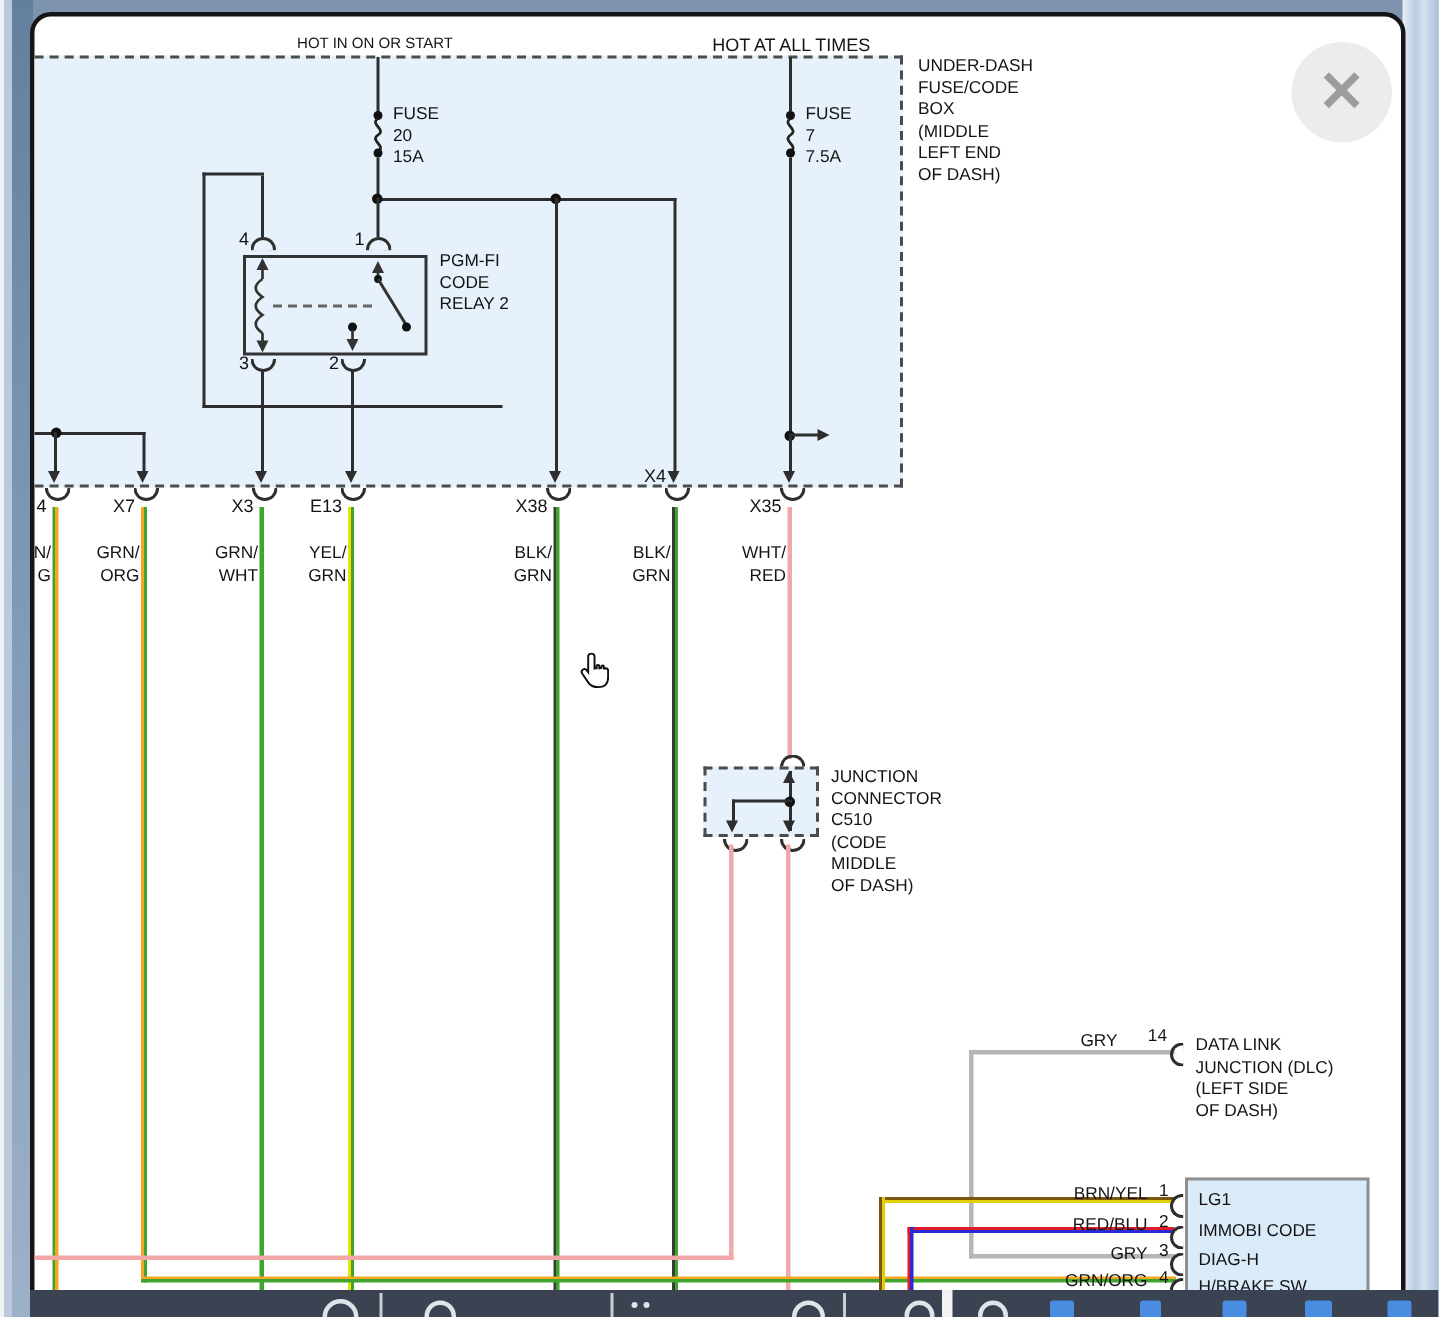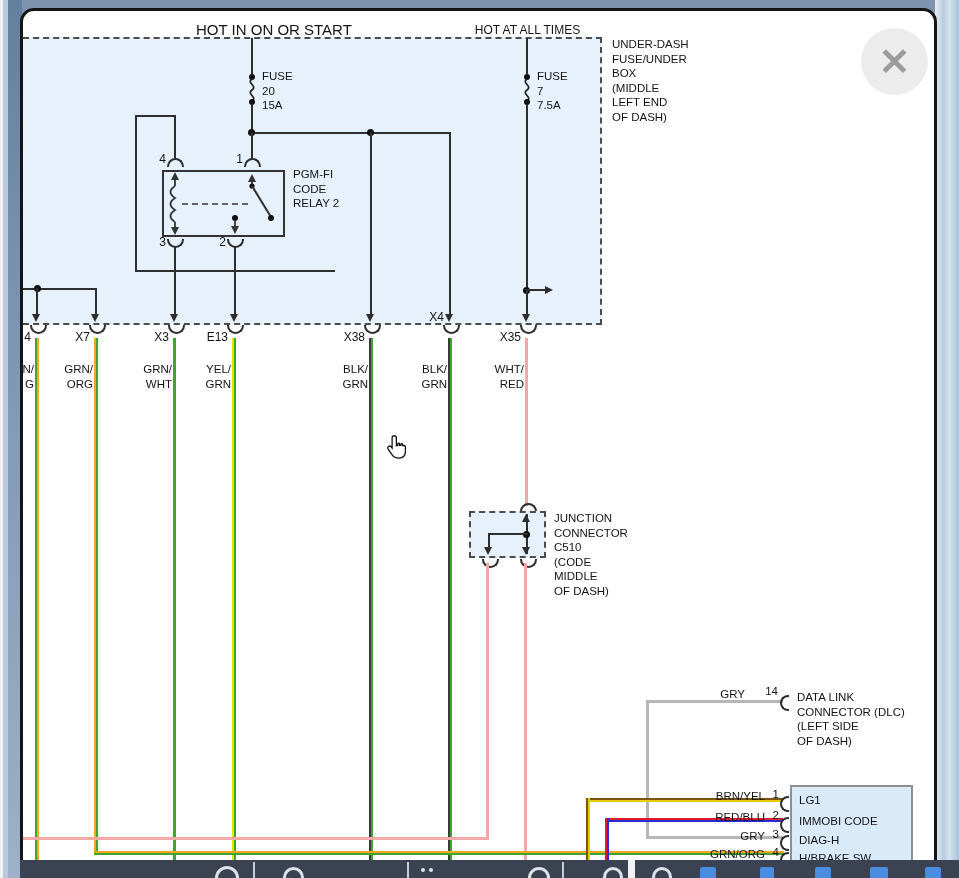--- a/index.html
+++ b/index.html
@@ -49,26 +49,26 @@
 
   <div class="abs" style="left:0;top:0;width:3px;height:878px;background:#eef2f5;"></div>
   <div class="abs" style="left:3px;top:0;width:5px;height:878px;background:#bac9db;"></div>
   <div class="abs" style="left:8px;top:0;width:14px;height:878px;background:linear-gradient(180deg,#647f9e,#7d97b3 40%,#9db1c8);"></div>
   <div class="abs" style="left:935px;top:0;width:24px;height:878px;background:linear-gradient(90deg,#e8eef5,#b9cde1 35%,#d5e2ef 60%,#a9c0d8);"></div>
 
   <div class="abs" style="left:20px;top:8px;width:911px;height:870px;background:#fff;border:3px solid #151515;border-radius:14px 14px 0 0;"></div>
 
   <div class="abs bluebox" style="left:23px;top:37px;width:577px;height:284px;border-top:2px dashed #4c4c4c;border-right:2px dashed #4c4c4c;border-bottom:2px dashed #4c4c4c;"></div>
 
-  <div class="t tc" style="left:196px;top:23px;width:140px;font-size:15px;">HOT IN ON OR START</div>
+  <div class="t tc" style="left:180px;top:23px;width:140px;font-size:10px;">HOT IN ON OR START</div>
   <div class="t tc" style="left:460px;top:23px;width:135px;font-size:12px;">HOT AT ALL TIMES</div>
 
   <div class="abs" style="left:612px;top:37px;">
     <div class="t" style="position:static">UNDER-DASH</div>
-    <div class="t" style="position:static">FUSE/UNDER</div>
+    <div class="t" style="position:static">FUSE/CODE</div>
     <div class="t" style="position:static">BOX</div>
     <div class="t" style="position:static">(MIDDLE</div>
     <div class="t" style="position:static">LEFT END</div>
     <div class="t" style="position:static">OF DASH)</div>
   </div>
 
   <div class="close-btn">
     <span>✕</span>
   </div>
 
@@ -240,21 +240,21 @@
   <div class="wire w-orggrn-h" style="left:94px;top:851px;width:690px;height:4px;"></div>
 
   <div class="wire w-gray" style="left:646px;top:700px;width:137px;height:3px;"></div>
   <div class="wire w-gray" style="left:646px;top:700px;width:3px;height:139px;"></div>
   <div class="wire w-gray" style="left:646px;top:836px;width:137px;height:3px;"></div>
   <div class="t tr" style="left:700px;top:687px;width:45px;">GRY</div>
   <div class="t tr" style="left:752px;top:684px;width:26px;">14</div>
   <div class="arc-l" style="left:780px;top:695px;"></div>
   <div class="abs" style="left:797px;top:690px;">
     <div class="t" style="position:static">DATA LINK</div>
-    <div class="t" style="position:static">CONNECTOR (DLC)</div>
+    <div class="t" style="position:static">JUNCTION (DLC)</div>
     <div class="t" style="position:static">(LEFT SIDE</div>
     <div class="t" style="position:static">OF DASH)</div>
   </div>
 
   <div class="wire w-brnyel-h" style="left:586px;top:798px;width:197px;height:4px;"></div>
   <div class="wire w-brnyel-v" style="left:586px;top:798px;width:4px;height:62px;"></div>
   <div class="wire w-redblu-h" style="left:605px;top:818px;width:178px;height:4px;"></div>
   <div class="wire w-redblu-v" style="left:605px;top:818px;width:4px;height:42px;"></div>
 
   <div class="t tr" style="left:695px;top:789px;width:70px;">BRN/YEL</div>

